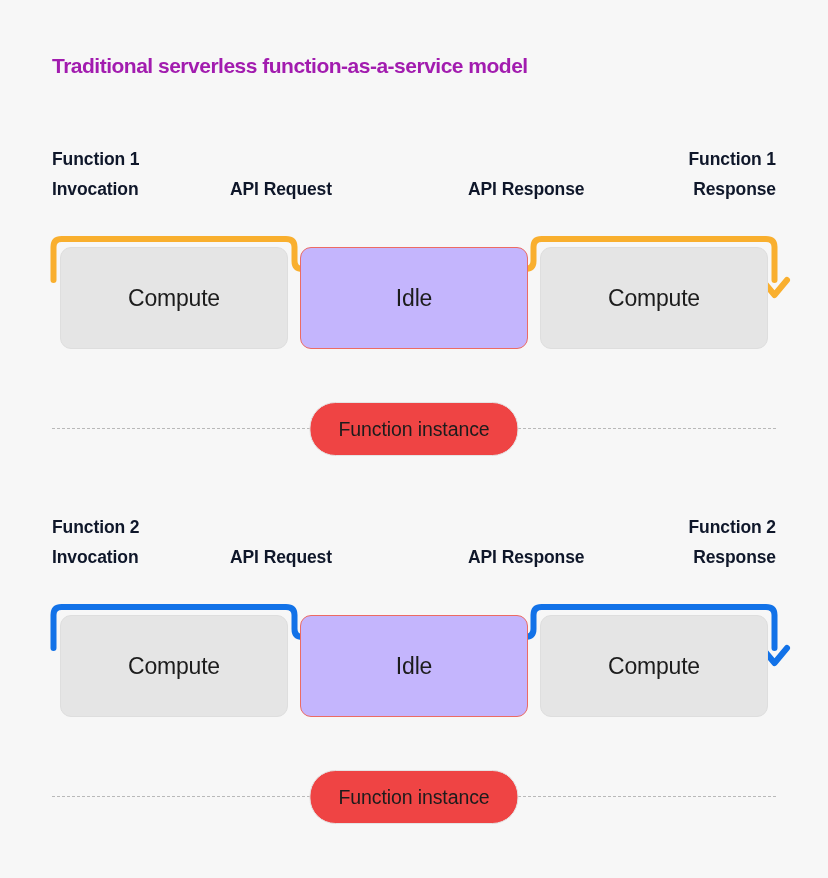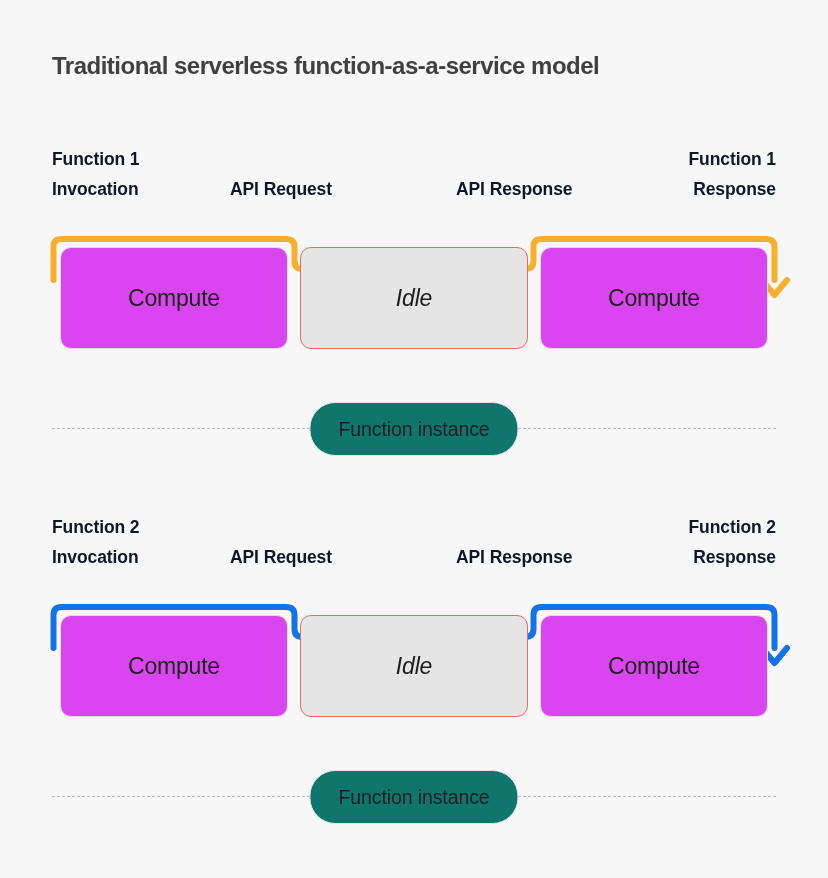--- a/index.html
+++ b/index.html
@@ -20,24 +20,24 @@
     position: absolute;
     inset: 0;
   }
 
   
   .title {
     position: absolute;
     left: 52px;
     top: 48px;
     width: 740px;
-    font-size: 24px;
+    font-size: 21px;
     font-weight: bold;
     letter-spacing: -0.5px;
-    color: #404040;
+    color: #a21caf;
     line-height: 36px;
     white-space: nowrap;
   }
 
   
   .section {
     position: absolute;
     left: 0;
     width: 828px;
   }
@@ -59,21 +59,21 @@
     color: #0f172a;
     line-height: 30px;
     letter-spacing: -0.1px;
     white-space: nowrap;
   }
   .label .l1 { display: block; }
   .label .l2 { display: block; }
 
   .label--invocation { left: 52px;  top: 14px; text-align: left; }
   .label--request    { left: 230px; top: 44px; }
-  .label--response   { left: 456px; top: 44px; }
+  .label--response   { left: 468px; top: 44px; }
   .label--fnresponse { right: 52px; top: 14px; text-align: right; }
 
   
   .track {
     position: absolute;
     left: 0;
     top: 100px;
     width: 828px;
     height: 160px;
   }
@@ -96,27 +96,26 @@
     border-radius: 11px;
     box-sizing: border-box;
     display: flex;
     align-items: center;
     justify-content: center;
     font-size: 23px;
     color: #1c1c1c;
     letter-spacing: -0.2px;
   }
   .box--compute {
-    background: #d946ef;
+    background: #e5e5e5;
     border: 1px solid #DEDEDE;
   }
   .box--idle {
-    background: #e5e5e5;
+    background: #c4b5fd;
     border: 1px solid #EC6B64;
-    font-style: italic;
   }
 
   .box--c1   { left: 60px;  width: 228px; }
   .box--idle1{ left: 300px; width: 228px; }
   .box--c2   { left: 540px; width: 228px; }
 
   
   .divider {
     position: absolute;
     left: 0;
@@ -134,21 +133,21 @@
   .divider-line--right { left: 518px; width: 258px; }
 
   .pill {
     position: absolute;
     left: 50%;
     top: 0;
     transform: translateX(-50%);
     height: 52px;
     padding: 0 28px;
     border-radius: 26px;
-    background: #0f766e;
+    background: #ef4444;
     border: 1px solid #E4E4E4;
     display: flex;
     align-items: center;
     justify-content: center;
     font-size: 19.5px;
     color: #1c1c1c;
     letter-spacing: -0.1px;
     white-space: nowrap;
   }
 </style>

